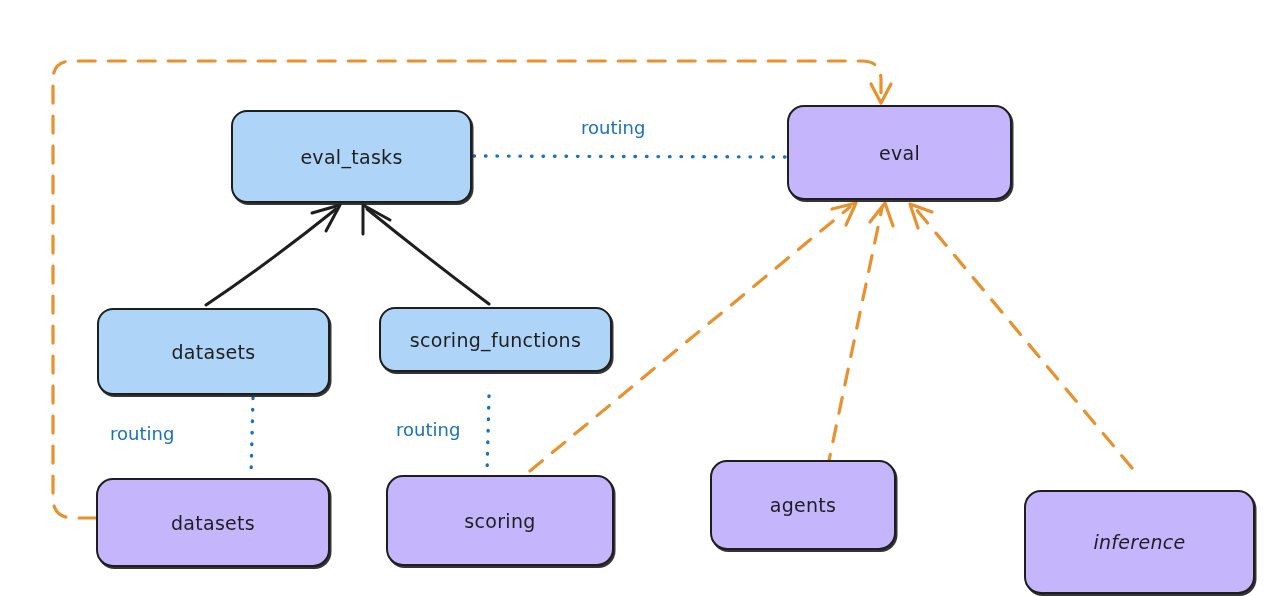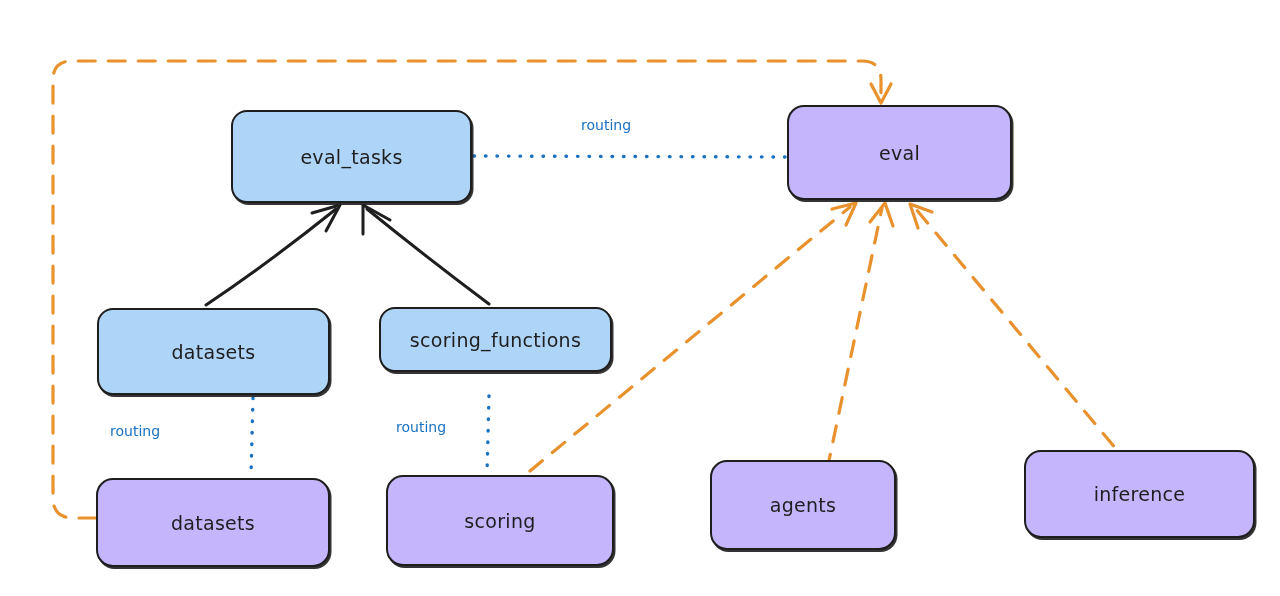--- a/index.html
+++ b/index.html
@@ -41,21 +41,21 @@
     box-shadow: 1.5px 2px 0 0 rgba(30,30,30,0.9);
   }
   .node.blue  { background: #aed4f7; }
   .node.green { background: #c4b5fd; border-radius: 17px; }
   .node .label { pointer-events: none; }
 
   .edge-label {
     position: absolute;
     color: #1971c2;
     font-family: "DejaVu Sans", sans-serif;
-    font-size: 14px;
+    font-size: 18px;
     white-space: nowrap;
   }
 </style>
 </head>
 <body>
 
 <div id="canvas">
 
   <svg id="wires" viewBox="0 0 1280 596" width="1280" height="596" xmlns="http://www.w3.org/2000/svg">
 
@@ -123,21 +123,21 @@
   </div>
 
   <div class="node green" style="left:386px; top:475px; width:228px; height:91px;">
     <span class="label">scoring</span>
   </div>
 
   <div class="node green" style="left:710px; top:460px; width:186px; height:90px;">
     <span class="label">agents</span>
   </div>
 
-  <div class="node green" style="left:1024px; top:450px; width:231px; height:88px;">
+  <div class="node green" style="left:1024px; top:490px; width:231px; height:104px;font-style:italic;">
     <span class="label">inference</span>
   </div>
 
   <div class="edge-label" style="left:581px; top:117px;">routing</div>
 
   <div class="edge-label" style="left:110px; top:423px;">routing</div>
 
   <div class="edge-label" style="left:396px; top:419px;">routing</div>
 
 </div>

